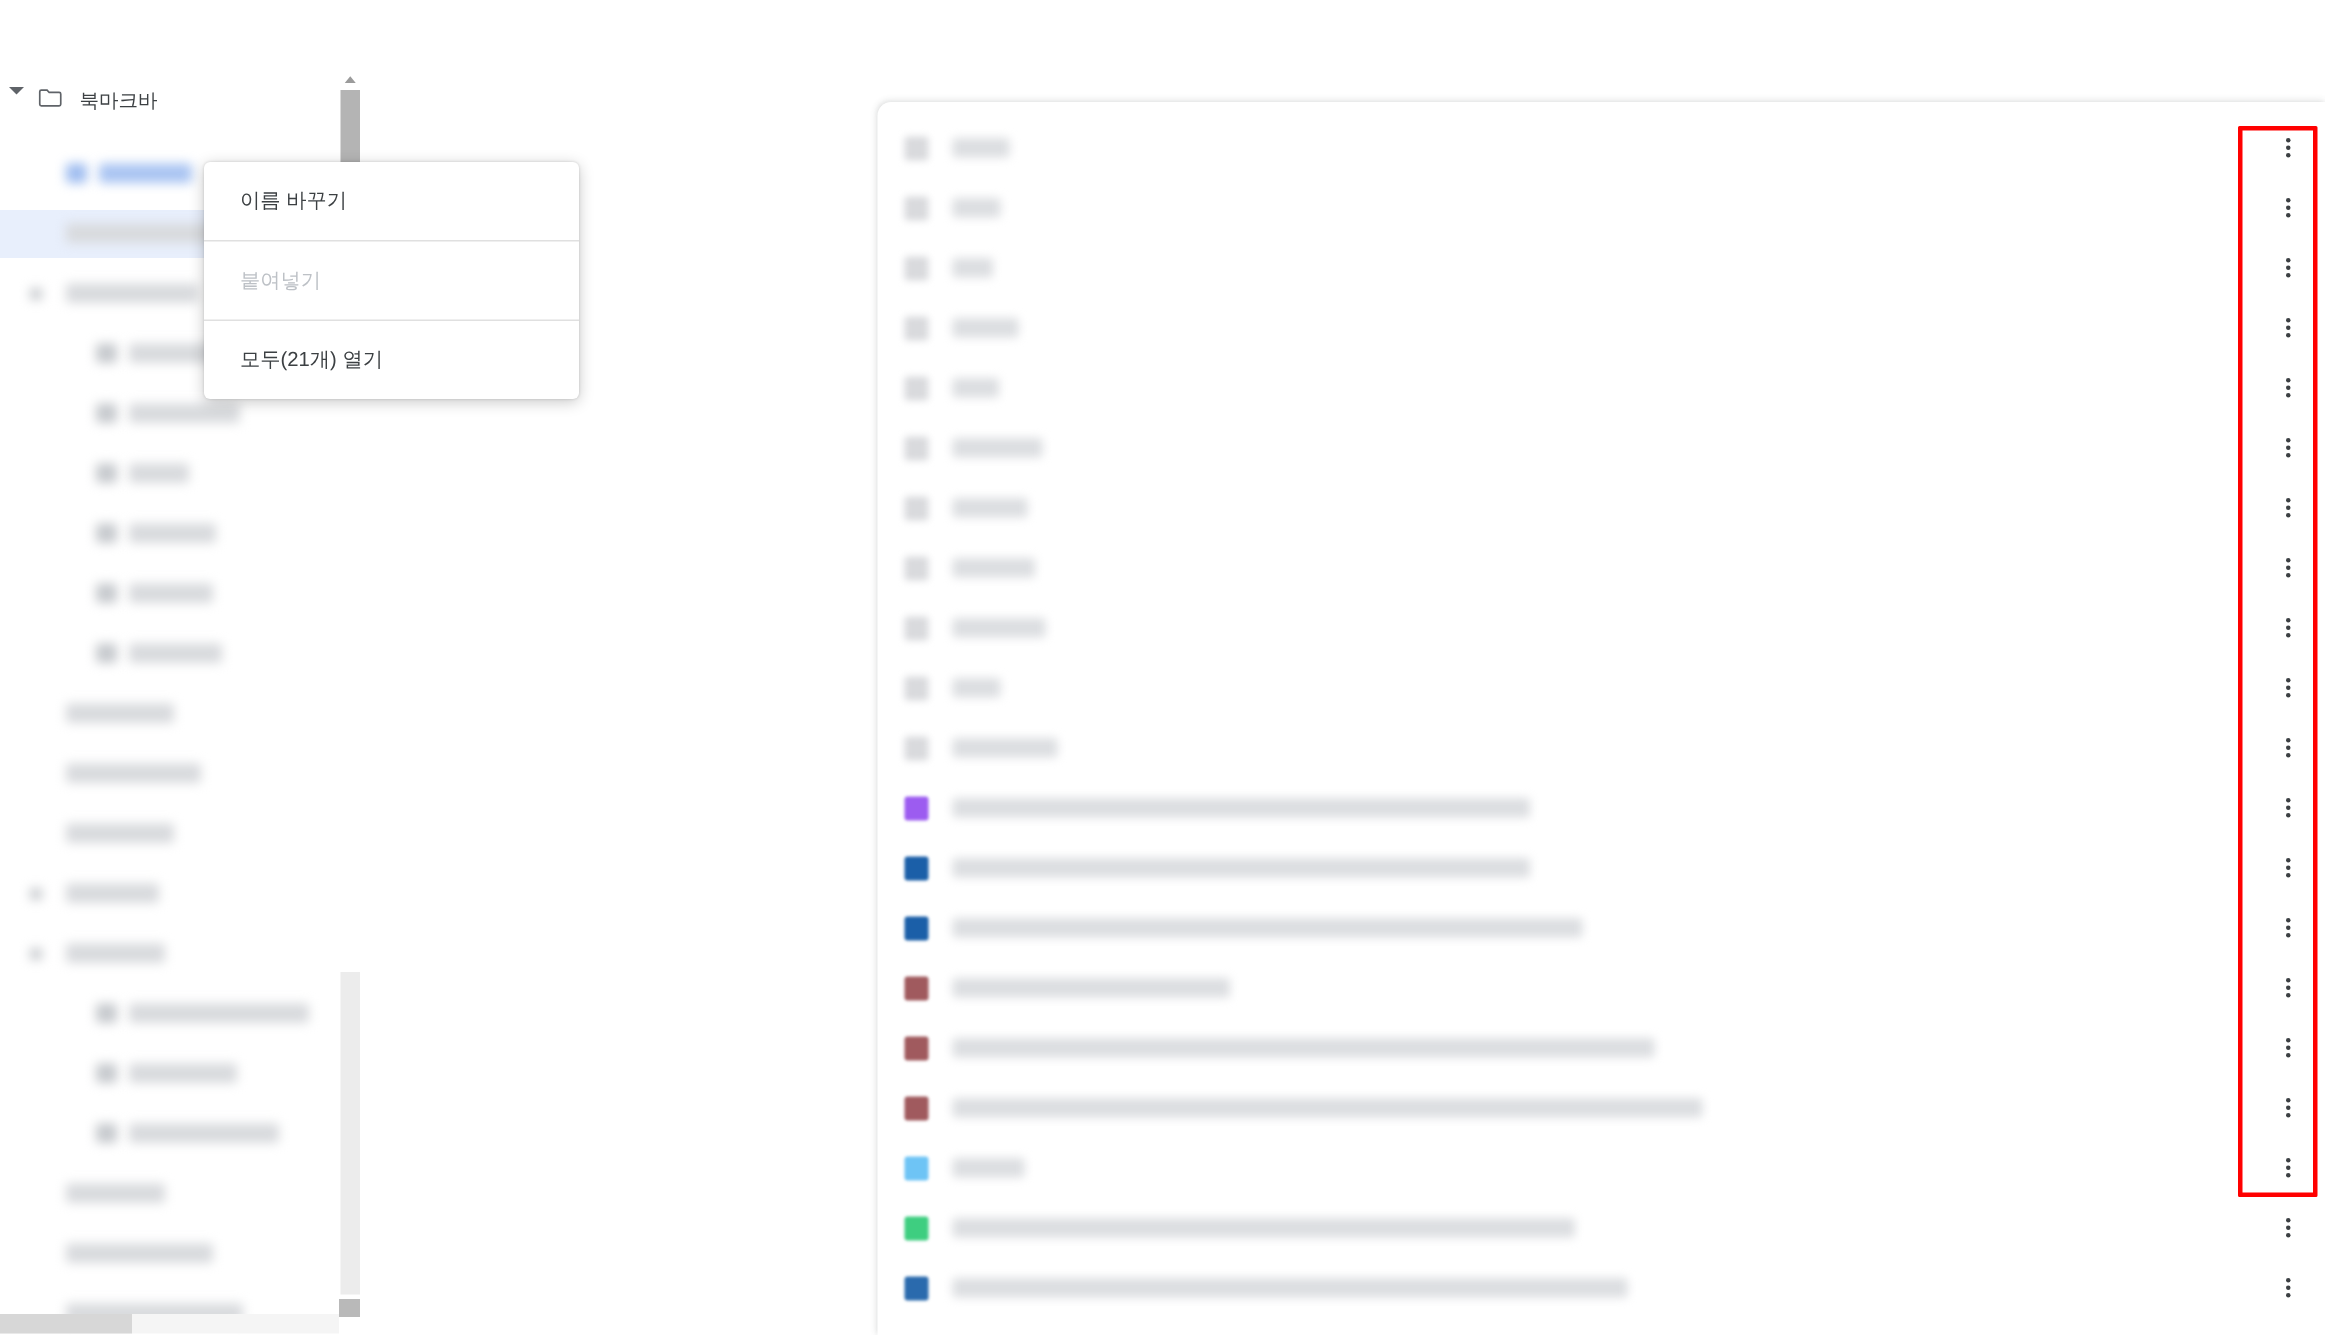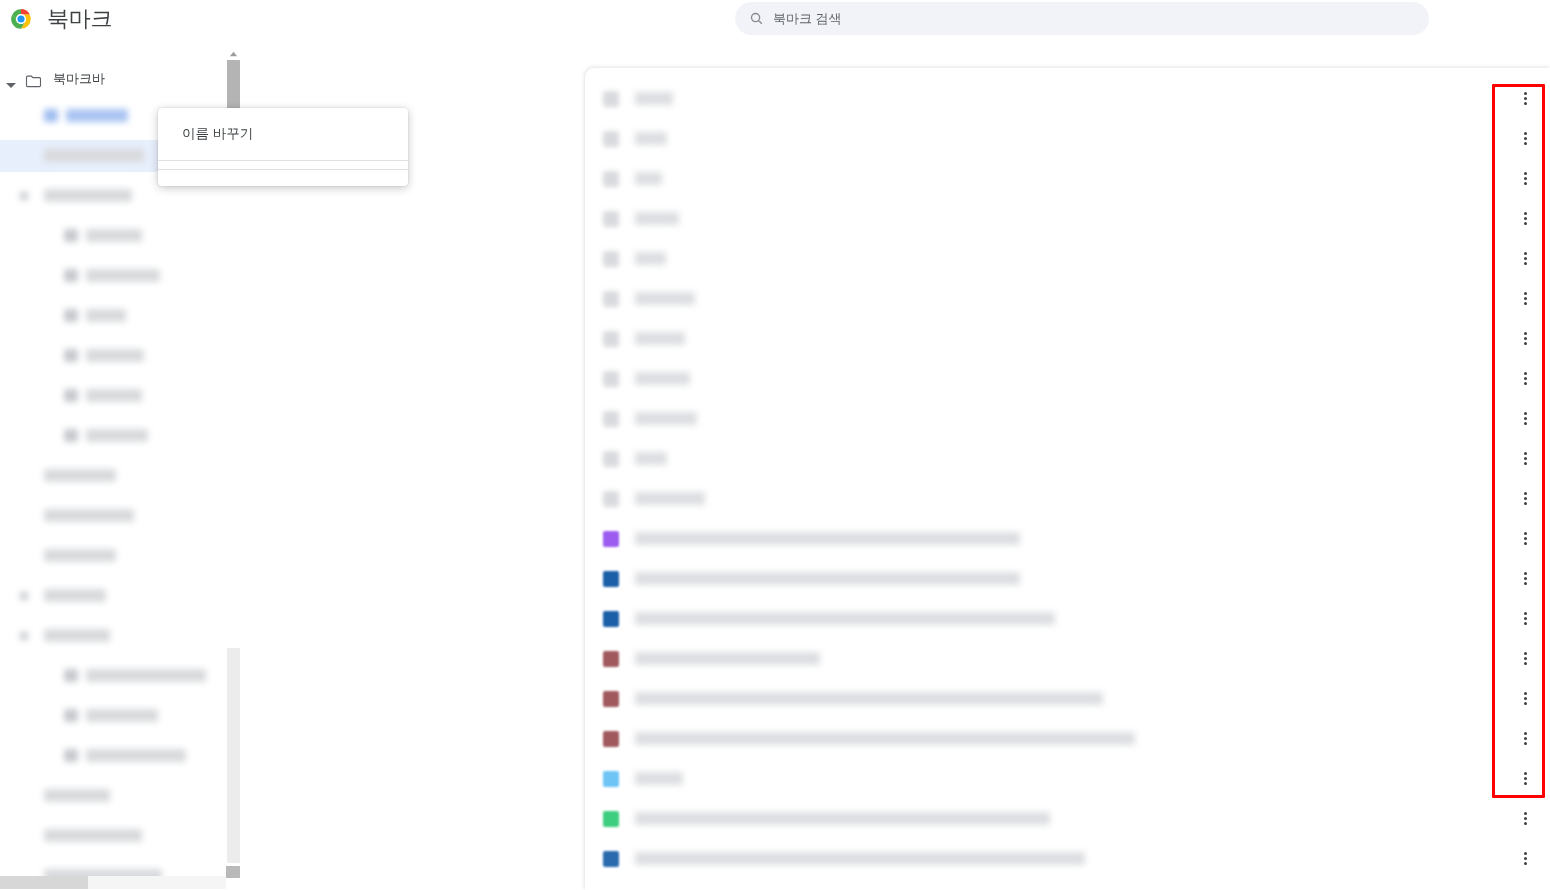--- a/index.html
+++ b/index.html
@@ -81,21 +81,21 @@
     width: 240px;
     height: 846px;
     background: #ffffff;
     overflow: hidden;
   }
   .tree-row {
     position: absolute;
     left: 0;
     height: 30px;
     display: flex;
-    align-items: flex-end;
+    align-items: flex-start;
     width: 224px;
   }
   .tree-row.root { top: 14px; }
   .tree-row .twisty {
     width: 0; height: 0;
     margin-left: 6px;
     border-left: 5px solid transparent;
     border-right: 5px solid transparent;
     border-top: 5px solid #5f6368;
     flex: 0 0 10px;
@@ -231,21 +231,21 @@
     width: 53px; height: 714px;
     border: 3px solid #ff0000;
     border-radius: 1px;
     background: transparent;
     pointer-events: none;
   }
 
   
   .ctx-menu {
     position: absolute;
-    left: 158px; top: 108px;
+    left: 136px; top: 108px;
     width: 250px;
     background: #ffffff;
     border-radius: 4px;
     box-shadow: 0 2px 10px rgba(0,0,0,.22), 0 0 2px rgba(0,0,0,.16);
     padding: 8px 0;
   }
   .ctx-item {
     height: 36px;
     display: flex;
     align-items: center;
@@ -270,45 +270,20 @@
     width: 64px; height: 35px;
     border: 3px solid #ff0000;
     pointer-events: none;
   }
 </style>
 </head>
 <body>
 
 <div id="app">
 
-  <div class="header">
-
-    <span class="chrome-logo">
-      <svg viewBox="0 0 48 48" width="26" height="26" aria-hidden="true">
-        <path fill="#4caf50" d="M24 6a18 18 0 0 0-15.6 9l7.9 13.6A9 9 0 0 1 24 15h.6L24 6z"></path>
-        <path fill="#f44336" d="M39.6 15A18 18 0 0 0 24 6v9h16.1l-.5 0z"></path>
-        <path fill="#ffc107" d="M42 24a18 18 0 0 0-2.4-9H24a9 9 0 0 1 7.8 13.5L24 42a18 18 0 0 0 18-18z"></path>
-        <path fill="#f44336" d="M24 15h16.1A18 18 0 0 0 24 6v9z"></path>
-        <path fill="#4caf50" d="M8.4 15A18 18 0 0 0 24 42l7.8-13.5A9 9 0 0 1 16.3 28.6L8.4 15z"></path>
-        <circle cx="24" cy="24" r="9.2" fill="#ffffff"></circle>
-        <circle cx="24" cy="24" r="6.6" fill="#2196f3"></circle>
-      </svg>
-    </span>
-
-    <div class="page-title">북마크</div>
-
-    <div class="search-wrap">
-      <span class="search-icon">
-        <svg viewBox="0 0 24 24" width="15" height="15" aria-hidden="true">
-          <path fill="none" stroke="#5f6368" stroke-width="2.2" d="M10.5 4a6.5 6.5 0 1 0 0 13 6.5 6.5 0 0 0 0-13zM15.3 15.3L20.5 20.5"></path>
-        </svg>
-      </span>
-      <input class="search-input" type="text" placeholder="북마크 검색" style="">
-    </div>
-  </div>
 
   <div class="sidebar">
 
     <div class="tree-row root">
       <span class="twisty"></span>
       <span class="folder-icon">
         <svg viewBox="0 0 24 20" width="17" height="14" aria-hidden="true">
           <path fill="none" stroke="#5f6368" stroke-width="1.6" d="M2 4.5a1.5 1.5 0 0 1 1.5-1.5H9l2 2.2h9.5a1.5 1.5 0 0 1 1.5 1.5v9.8a1.5 1.5 0 0 1-1.5 1.5H3.5A1.5 1.5 0 0 1 2 16.5z"></path>
         </svg>
       </span>
@@ -555,17 +530,23 @@
     </div>
 
   <div class="red-box"></div>
 
   <div class="ctx-menu">
     <div id="ctx-items">
         <div class="ctx-item-delete-wrap">
           <div class="ctx-item">이름 바꾸기</div>
         </div>
         <div class="ctx-sep"></div>
+        <div class="ctx-item-delete-wrap">
+          <div class="ctx-item disabled">붙여넣기</div>
+        </div>
         <div class="ctx-sep"></div>
+        <div class="ctx-item-delete-wrap">
+          <div class="ctx-item">모두(21개) 열기</div>
+        </div>
       </div>
   </div>
 
 </div>
 
 </body></html>

